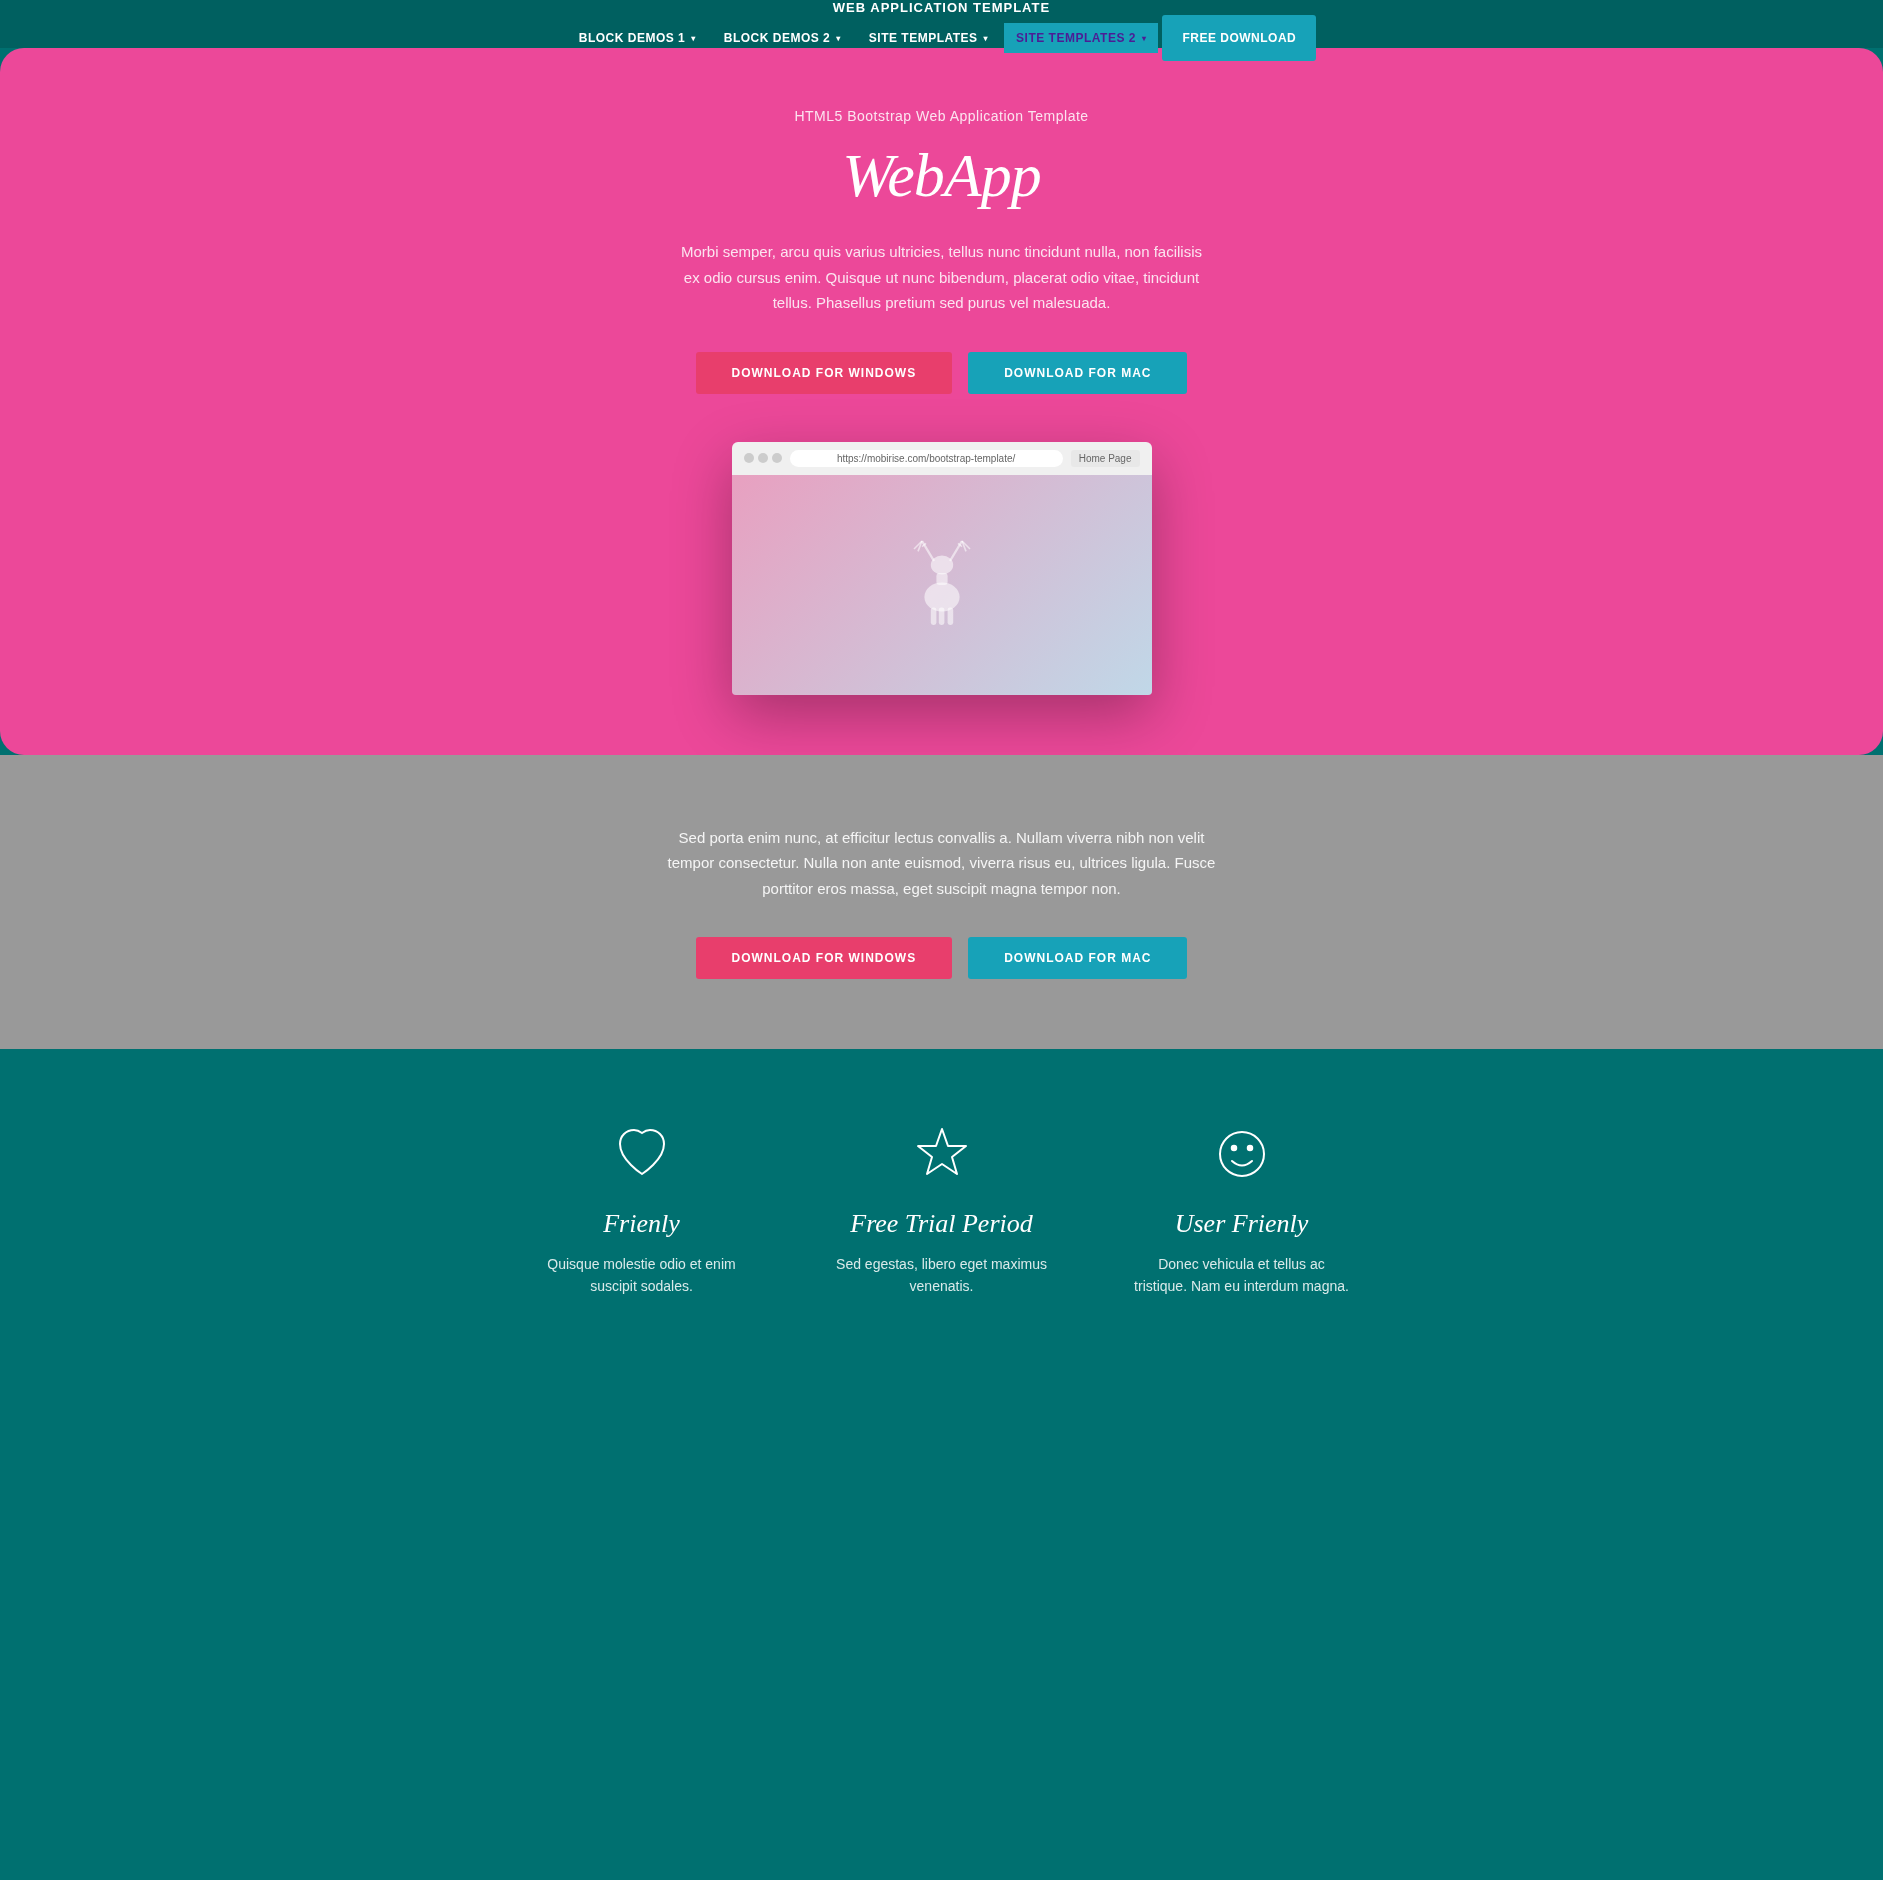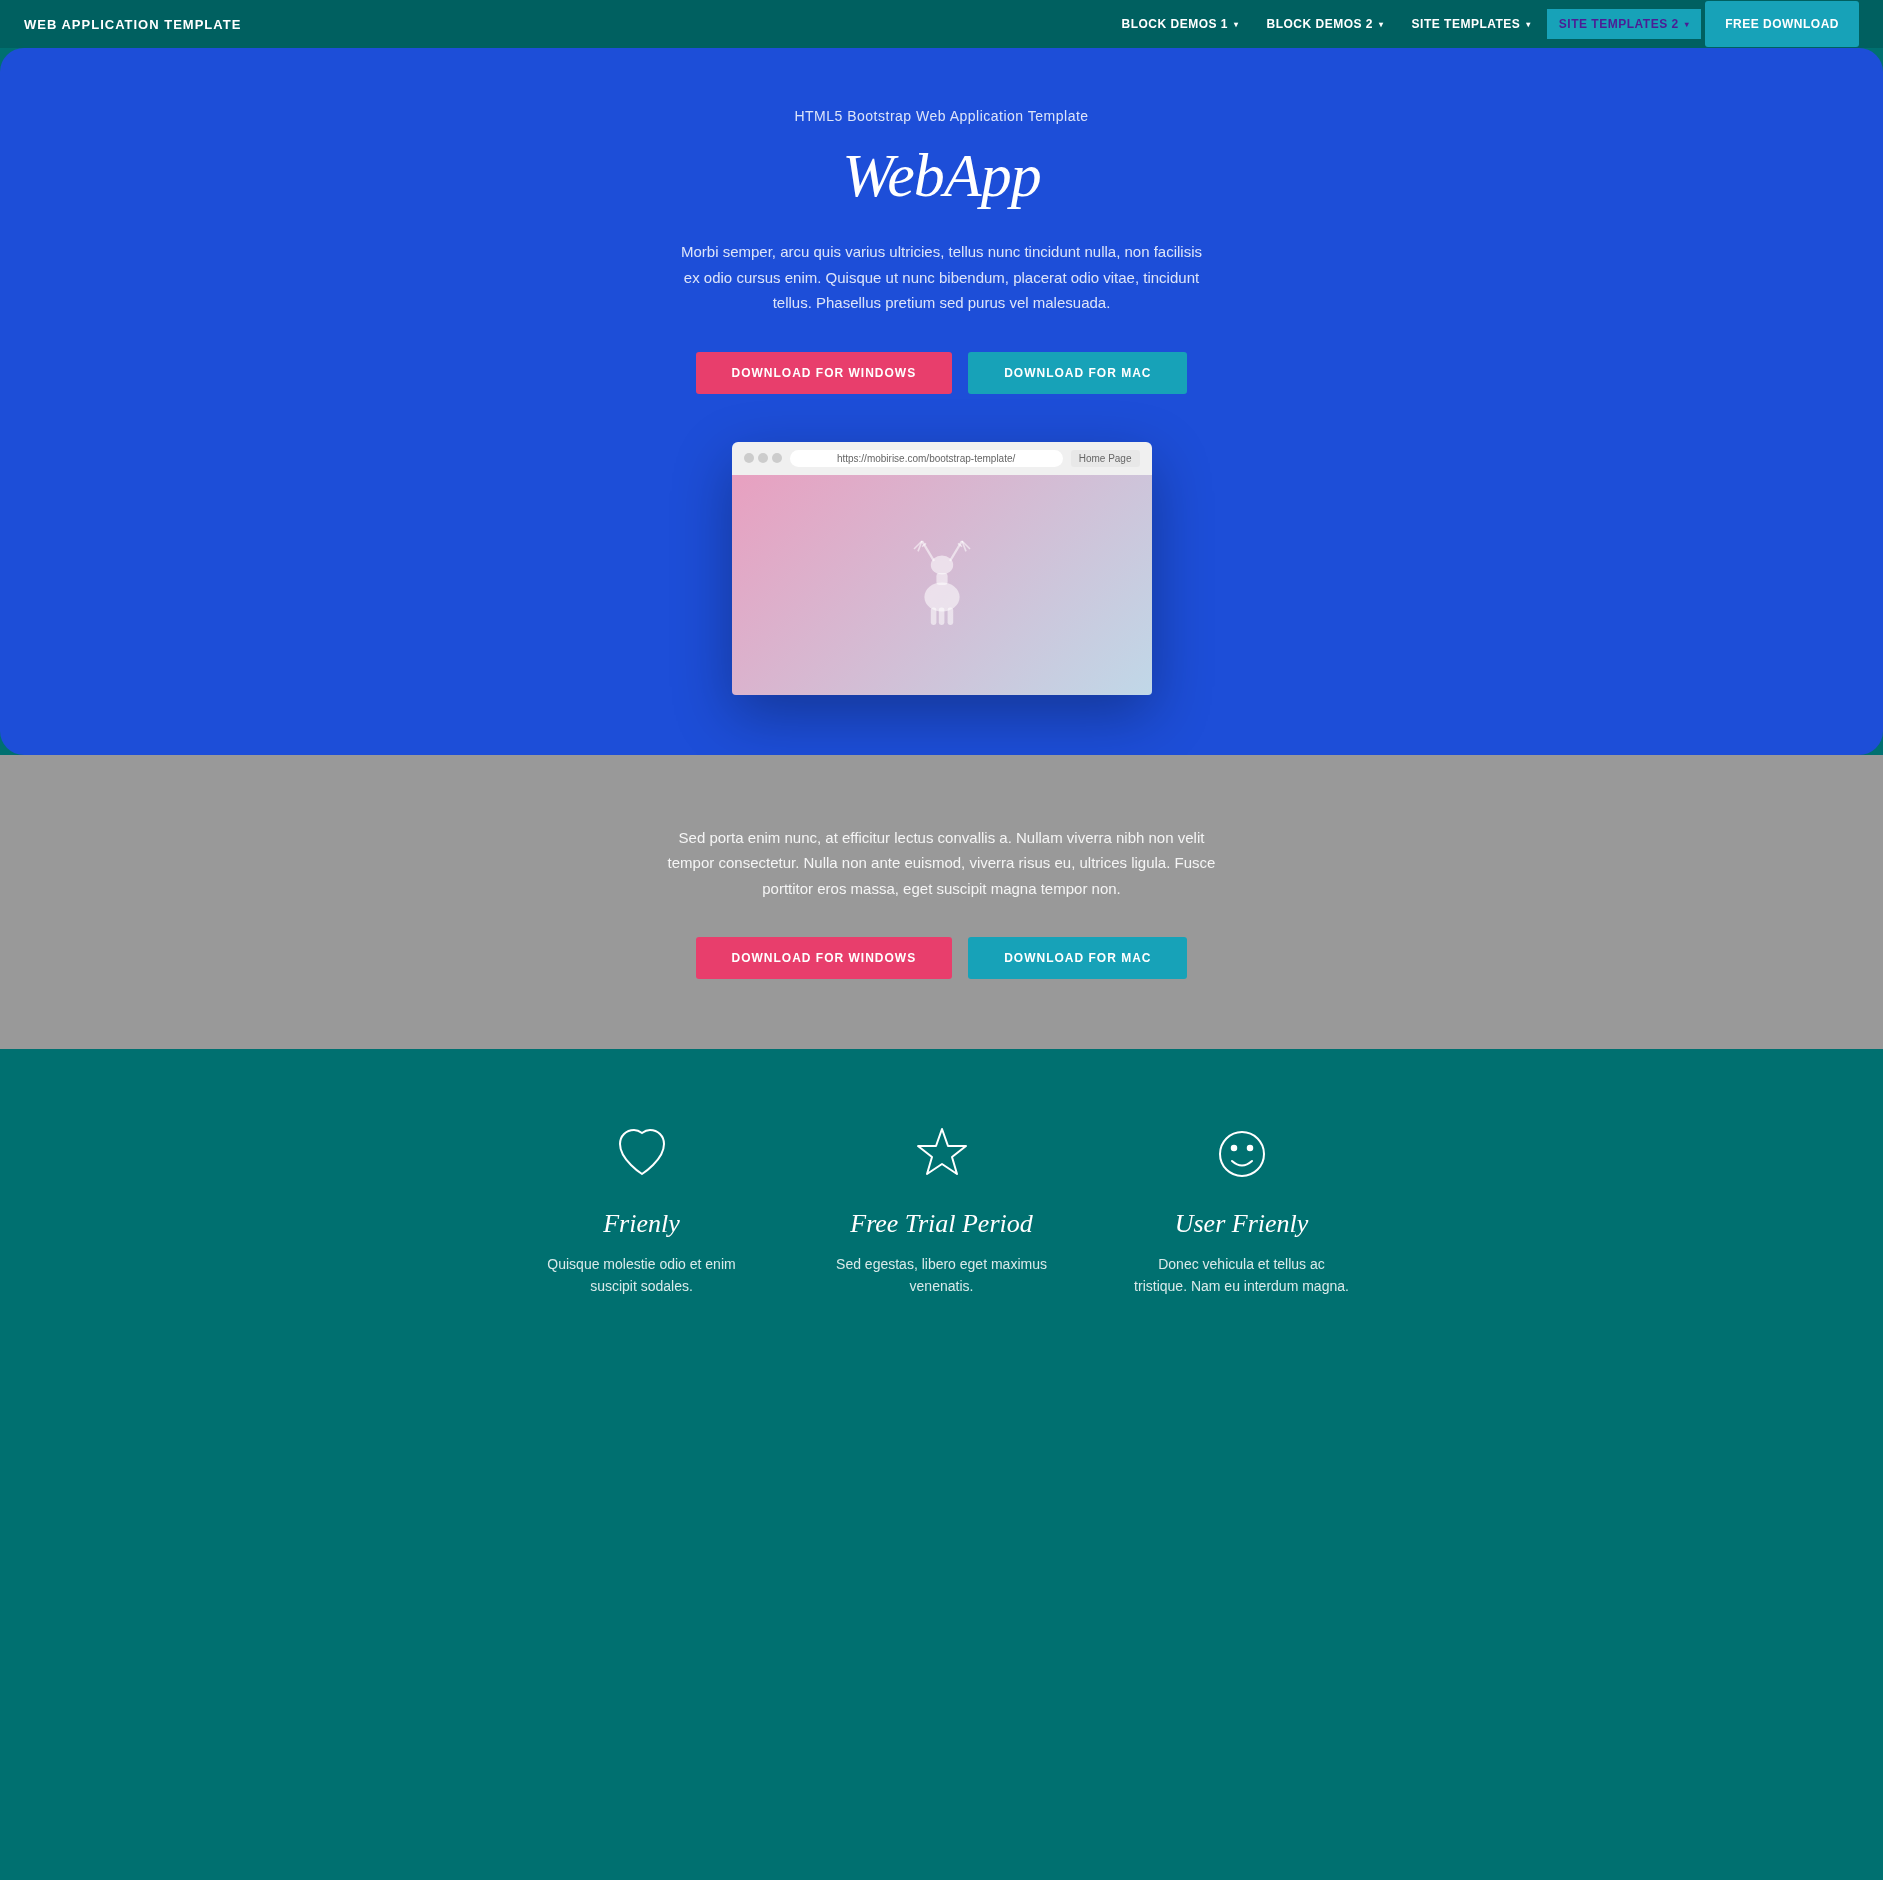--- a/index.html
+++ b/index.html
@@ -8,20 +8,21 @@
     
     nav {
       background: #006060;
       display: flex;
       align-items: center;
       justify-content: space-between;
       padding: 0 24px;
       height: 48px;
       position: relative;
       z-index: 100;
+      flex-direction: column;
     }
     .nav-brand {
       font-size: 13px;
       font-weight: bold;
       letter-spacing: 1px;
       color: white;
       text-transform: uppercase;
     }
     .nav-links {
       display: flex;
@@ -59,21 +60,21 @@
       font-size: 12px;
       font-weight: 700;
       text-transform: uppercase;
       letter-spacing: 0.5px;
       cursor: pointer;
       border-radius: 3px;
     }
 
     
     .hero {
-      background: #1d4ed8;
+      background: #ec4899;
       text-align: center;
       padding: 60px 28px 60px;
       border-radius: 24px;
     }
     .hero-subtitle {
       font-size: 14px;
       color: rgba(255,255,255,0.85);
       margin-bottom: 16px;
       letter-spacing: 0.5px;
     }

